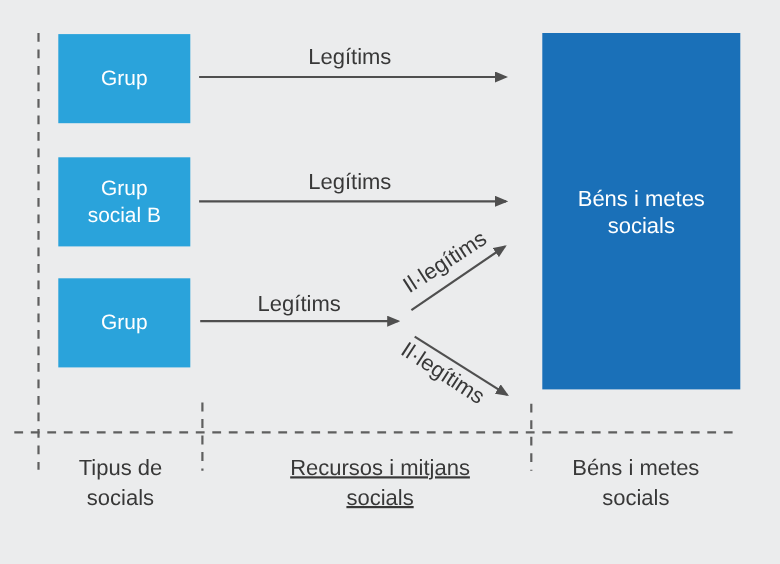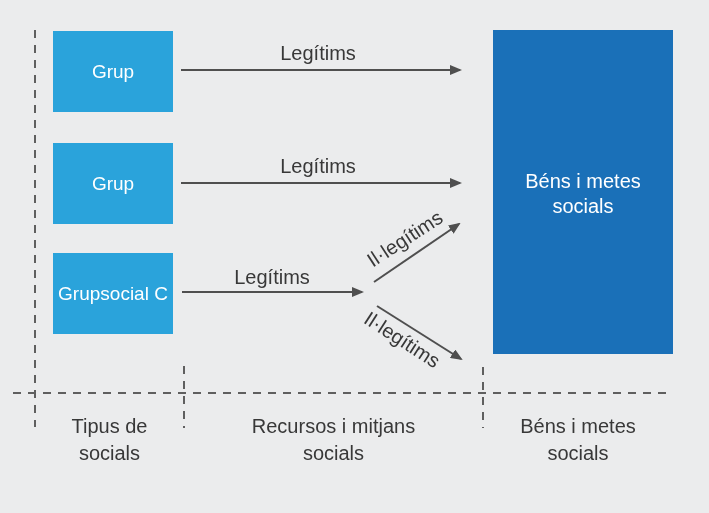--- a/index.html
+++ b/index.html
@@ -18,21 +18,21 @@
     width: 709px; height: 513px;
   }
   .group-box {
     position: absolute;
     left: 53px;
     width: 120px;
     height: 81px;
     background: #2aa3db;
     color: #ffffff;
     display: flex;
-    flex-direction: row;
+    flex-direction: column;
     align-items: center;
     justify-content: center;
     font-size: 19px;
     line-height: 25px;
     text-align: center;
   }
   .group-box.a { top: 31px; }
   .group-box.b { top: 143px; }
   .group-box.c { top: 253px; }
   .goal-box {
@@ -64,21 +64,21 @@
   .arrow-label.rot-down { transform: translate(-50%, -50%) rotate(33deg); }
   .footer-label {
     position: absolute;
     top: 413px;
     font-size: 20px;
     line-height: 27px;
     text-align: center;
     color: #383838;
   }
   .footer-label.col1 { left: 35px;  width: 149px; text-align: center; }
-  .footer-label.col2 { left: 184px; width: 299px; }
+  .footer-label.col2 { left: 196px; width: 299px; text-decoration: underline; }
   .footer-label.col3 { left: 483px; width: 190px; }
   .footer-label span { display: block; }
 </style>
 </head>
 <body>
 
 <div class="canvas">
 
   <svg class="lines-svg" viewBox="0 0 709 513" xmlns="http://www.w3.org/2000/svg">
     <defs>
@@ -98,24 +98,24 @@
 
     <line x1="374" y1="282" x2="459" y2="224" stroke="#4f4f4f" stroke-width="2" marker-end="url(#ah)"></line>
     <line x1="377" y1="306" x2="461" y2="359" stroke="#4f4f4f" stroke-width="2" marker-end="url(#ah)"></line>
   </svg>
 
   <div class="group-box a">
     <span>Grup</span>
   </div>
   <div class="group-box b">
     <span>Grup</span>
+    <span>social B</span>
   </div>
   <div class="group-box c">
     <span>Grup</span>
-    <span>social C</span>
   </div>
 
   <div class="goal-box">
     <span>Béns i metes</span>
     <span>socials</span>
   </div>
 
   <div class="arrow-label" style="left:318px; top:53px;">Legítims</div>
   <div class="arrow-label" style="left:318px; top:166px;">Legítims</div>
   <div class="arrow-label" style="left:272px; top:277px;">Legítims</div>

